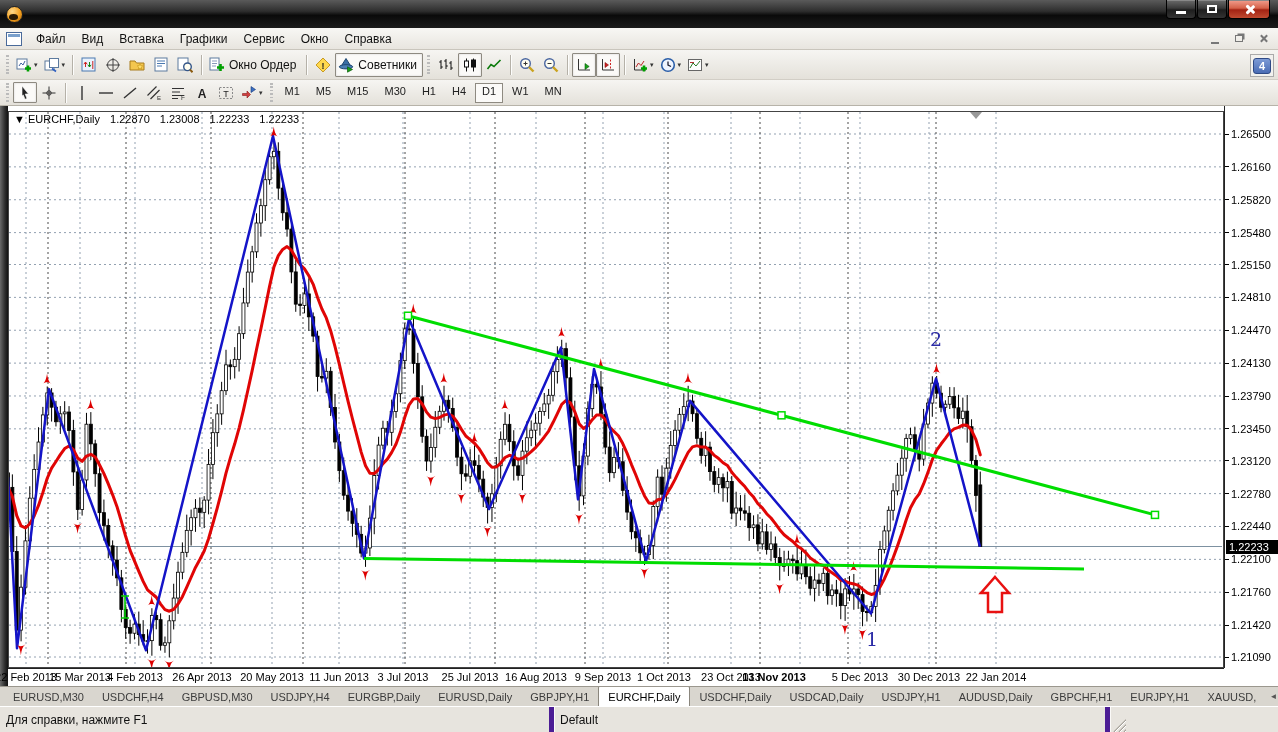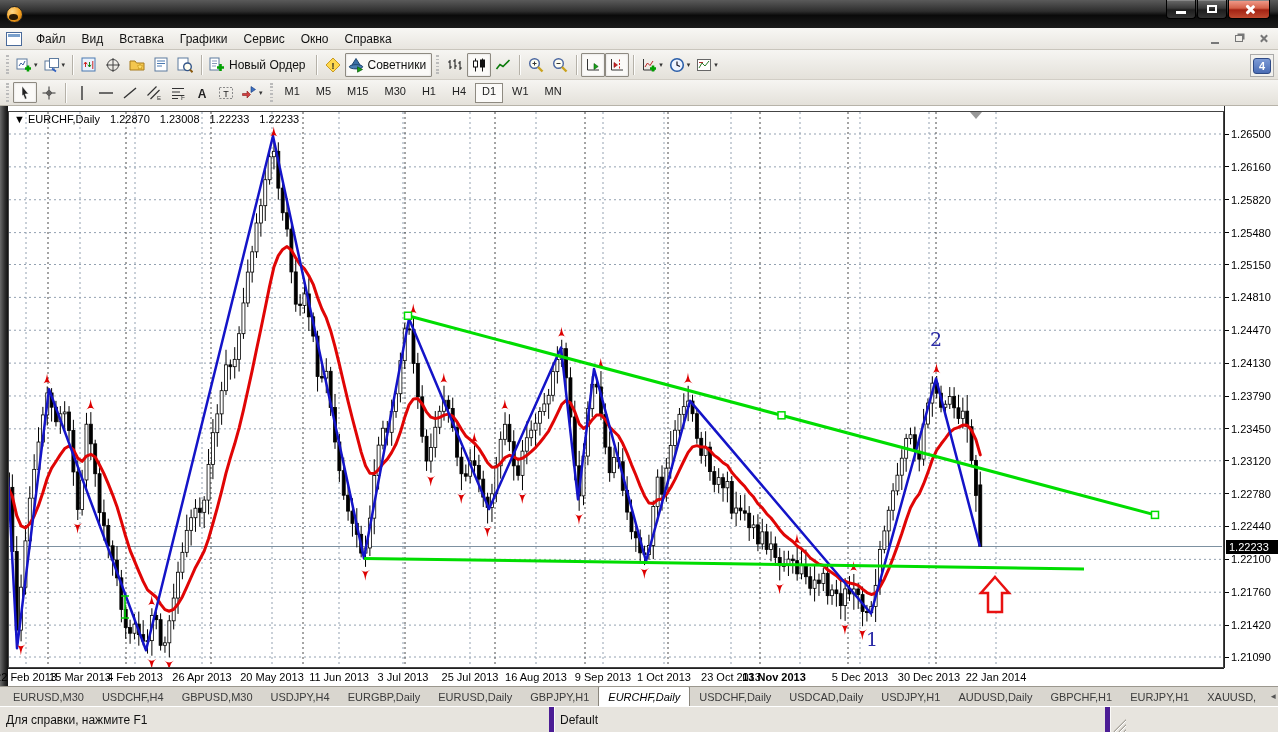--- a/index.html
+++ b/index.html
@@ -72,21 +72,21 @@
   .pcur{position:absolute;left:1px;width:52px;height:14px;background:#000;color:#fff;
     font-size:11px;line-height:14px;padding-left:3px;}
   #daxis{position:absolute;left:8px;top:562px;width:1216px;height:18px;background:#fff;border-top:1px solid #222;font-size:11px;}
   .dtick{position:absolute;top:2px;width:76px;text-align:center;white-space:nowrap;color:#000;}
   
   .tabbar{position:absolute;left:0;top:686px;width:1278px;height:20px;background:#d9d6cf;
     border-top:1px solid #9b978e;display:flex;align-items:flex-end;overflow:hidden;}
   .tabgrip{width:4px;height:14px;margin:0 2px 2px 2px;background:repeating-linear-gradient(#aaa 0 1.5px,transparent 1.5px 3.5px);}
   .tab{padding:3px 9px 2px;font-size:11px;color:#3c3c3c;white-space:nowrap;height:18px;}
   .tab.active{background:#fff;border:1px solid #8a867d;border-bottom:none;color:#000;height:20px;
-    border-radius:2px 2px 0 0;padding-top:4px;font-style:italic;}
+    border-radius:2px 2px 0 0;padding-top:4px;}
   .tabdiv{width:1px;height:11px;background:#a5a199;margin-bottom:4px;}
   .tabscrolls{margin-left:auto;display:flex;align-items:center;height:20px;}
   .tsbtn{width:16px;height:16px;font-size:8px;color:#555;display:flex;align-items:center;justify-content:center;}
   
   .statusbar{position:absolute;left:0;top:706px;width:1278px;height:26px;background:#e7e4de;
     border-top:1px solid #fff;display:flex;align-items:stretch;font-size:12px;}
   .sp{display:flex;align-items:center;padding:0 6px;border-right:5px solid #4c1d95;box-shadow:1px 0 0 #fbfaf8;}
   .sp.help{width:554px;}
   .sp.profile{width:556px;}
   .sp.conn{flex:1;gap:8px;border-right:none;}
@@ -204,21 +204,21 @@
       </div>
       <div class="sep"></div>
       <div class="tbtn">
         <span>
           <svg class="icon16" viewBox="0 0 16 16" width="16" height="16">
             <rect x="1" y="1" width="9" height="12" fill="#fff" stroke="#5c7a9e"></rect>
             <path d="M3 4 h5 M3 6.5 h5 M3 9 h4" stroke="#8899bb"></path>
             <path d="M11.5 7 v7 M8 10.5 h7" stroke="#00a000" stroke-width="2.6" fill="none"></path>
           </svg>
         </span>
-        <span class="lbl">Новый Ордер</span>
+        <span class="lbl">Окно Ордер</span>
       </div>
       <div class="sep"></div>
       <div class="tbtn">
         <span>
           <svg class="icon16" viewBox="0 0 16 16" width="16" height="16">
             <path d="M8 1 L15 8 L8 15 L1 8 Z" fill="#ffd84d" stroke="#c79a23"></path>
             <text x="8" y="11.5" font-size="9" font-weight="bold" text-anchor="middle" fill="#222">!</text>
           </svg>
         </span>
       </div>

